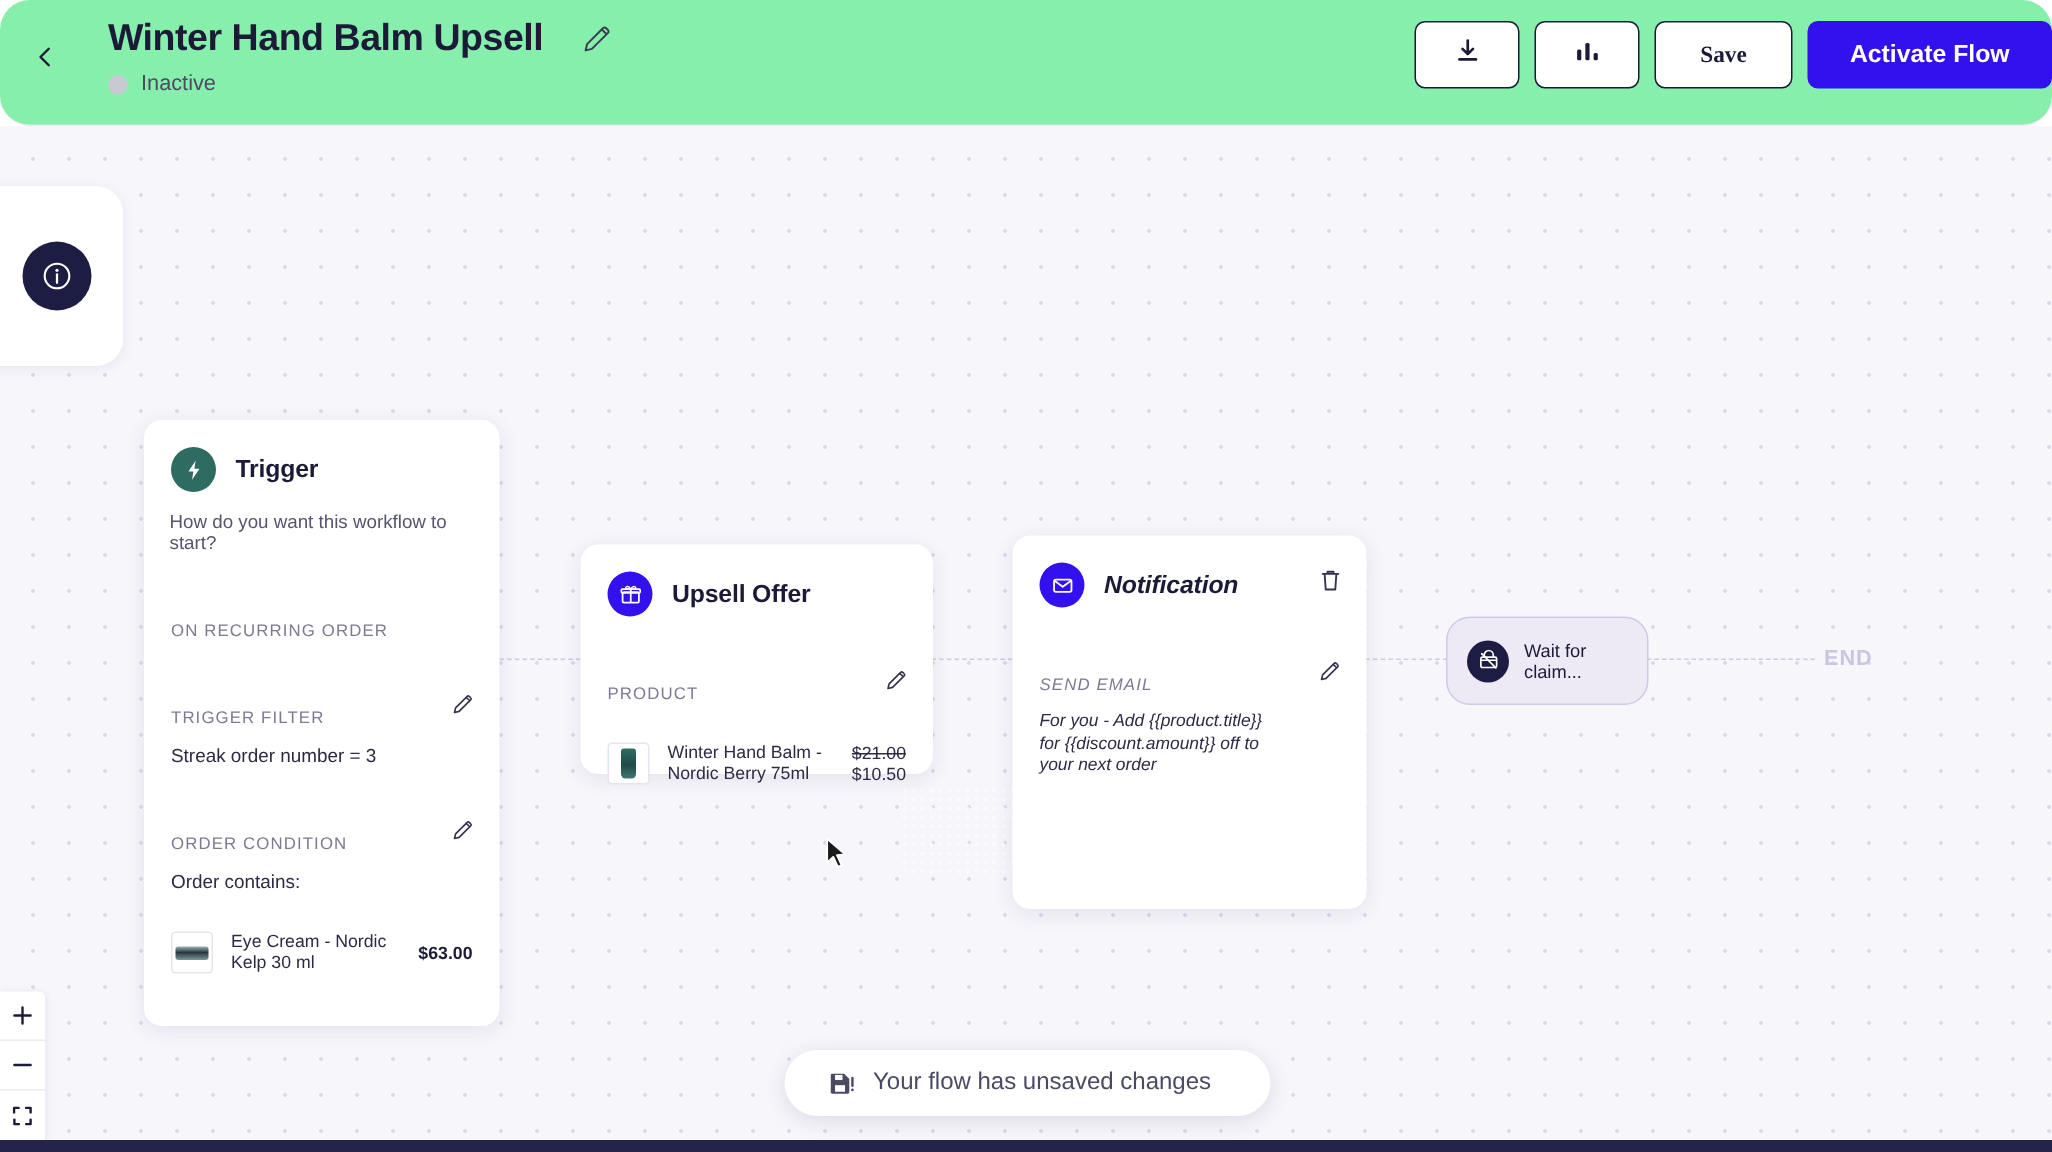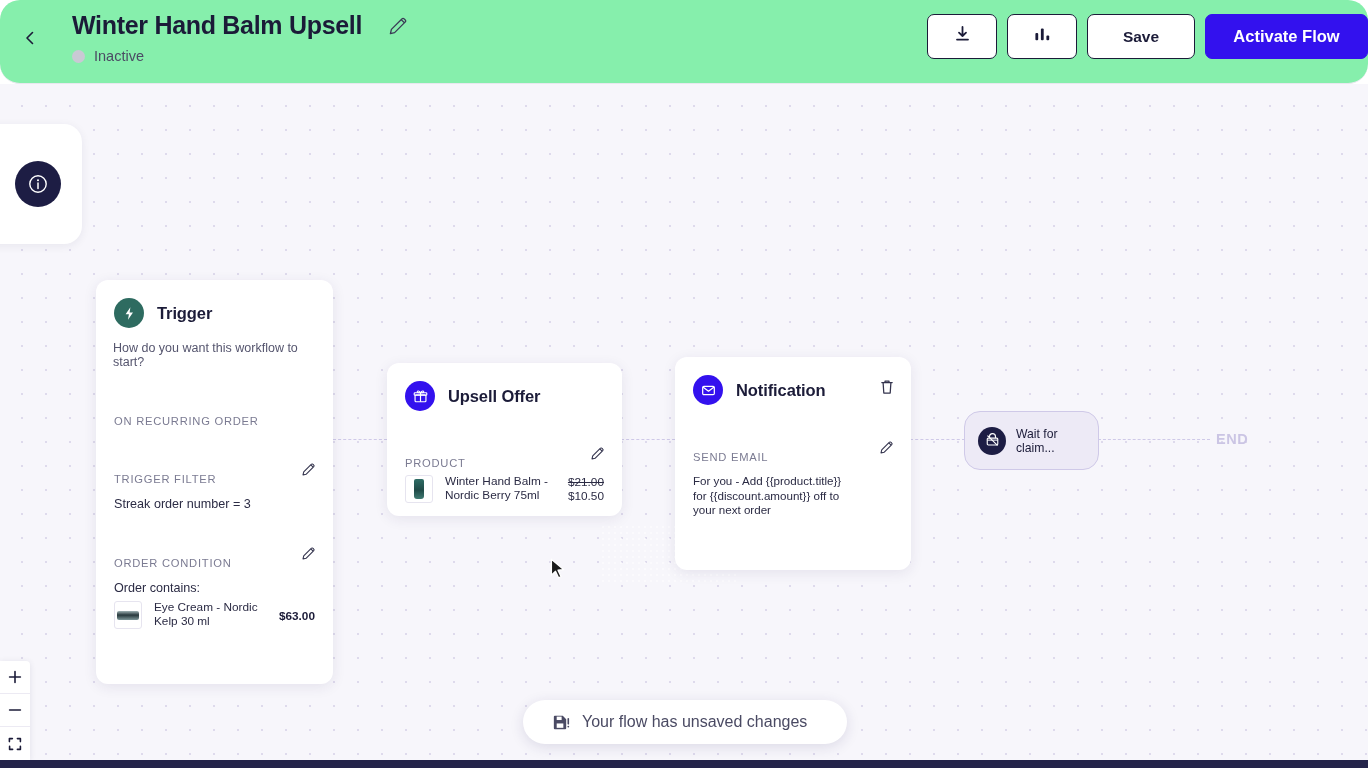--- a/index.html
+++ b/index.html
@@ -77,21 +77,21 @@
     border: 1.6px solid #1b1b38;
     border-radius: 7px;
     background: #fff;
     display: flex; align-items: center; justify-content: center;
     cursor: pointer;
     color: #1b1b38;
     font-weight: 700;
     font-size: 15.5px;
   }
   .btn-icon { width: 70px; }
-  .btn-save { width: 108px; }
+  .btn-save { width: 92px; font-family: Liberation Serif, serif; }
   .btn-primary {
     width: 163px;
     background: #3311ee;
     border-color: #3311ee;
     color: #ffffff;
     border-radius: 7px;
     font-size: 16.5px;
     margin-right: 0;
   }
 
@@ -212,21 +212,21 @@
   .pencil svg { display: block; }
 
   .section-value {
     font-size: 12.6px;
     color: #2b2b44;
     margin-top: 12px;
   }
 
   .product-row {
     display: flex; align-items: center;
-    margin-top: 6px;
+    margin-top: 26px;
     gap: 12px;
   }
   .thumb {
     width: 28px; height: 28px;
     border: 1px solid #e6e4ef;
     border-radius: 3px;
     background: #fff;
     display: flex; align-items: center; justify-content: center;
     flex: 0 0 auto;
     overflow: hidden;
@@ -502,21 +502,21 @@
           </span>
           <span class="product-name">Winter Hand Balm - Nordic Berry 75ml</span>
           <span class="price-col">
             <span class="price-old">$21.00</span>
             <span class="price-new">$10.50</span>
           </span>
         </div>
       </div>
     </div>
 
-    <div class="node" style="left:675px; top:273px; width:236px; height:213px;">
+    <div class="node" style="left:675px; top:273px; width:236px; height:249px;font-style:italic;">
 
       <div class="node-head">
         <span class="node-badge badge-indigo">
           <svg width="15" height="15" viewBox="0 0 16 16" fill="none">
             <rect x="1.8" y="3.6" width="12.4" height="8.8" rx="1.3" stroke="#fff" stroke-width="1.3"></rect>
             <path d="M2.4 4.6L8 8.7l5.6-4.1" stroke="#fff" stroke-width="1.3" stroke-linecap="round" stroke-linejoin="round"></path>
           </svg>
         </span>
         <span class="node-title">Notification</span>
 

